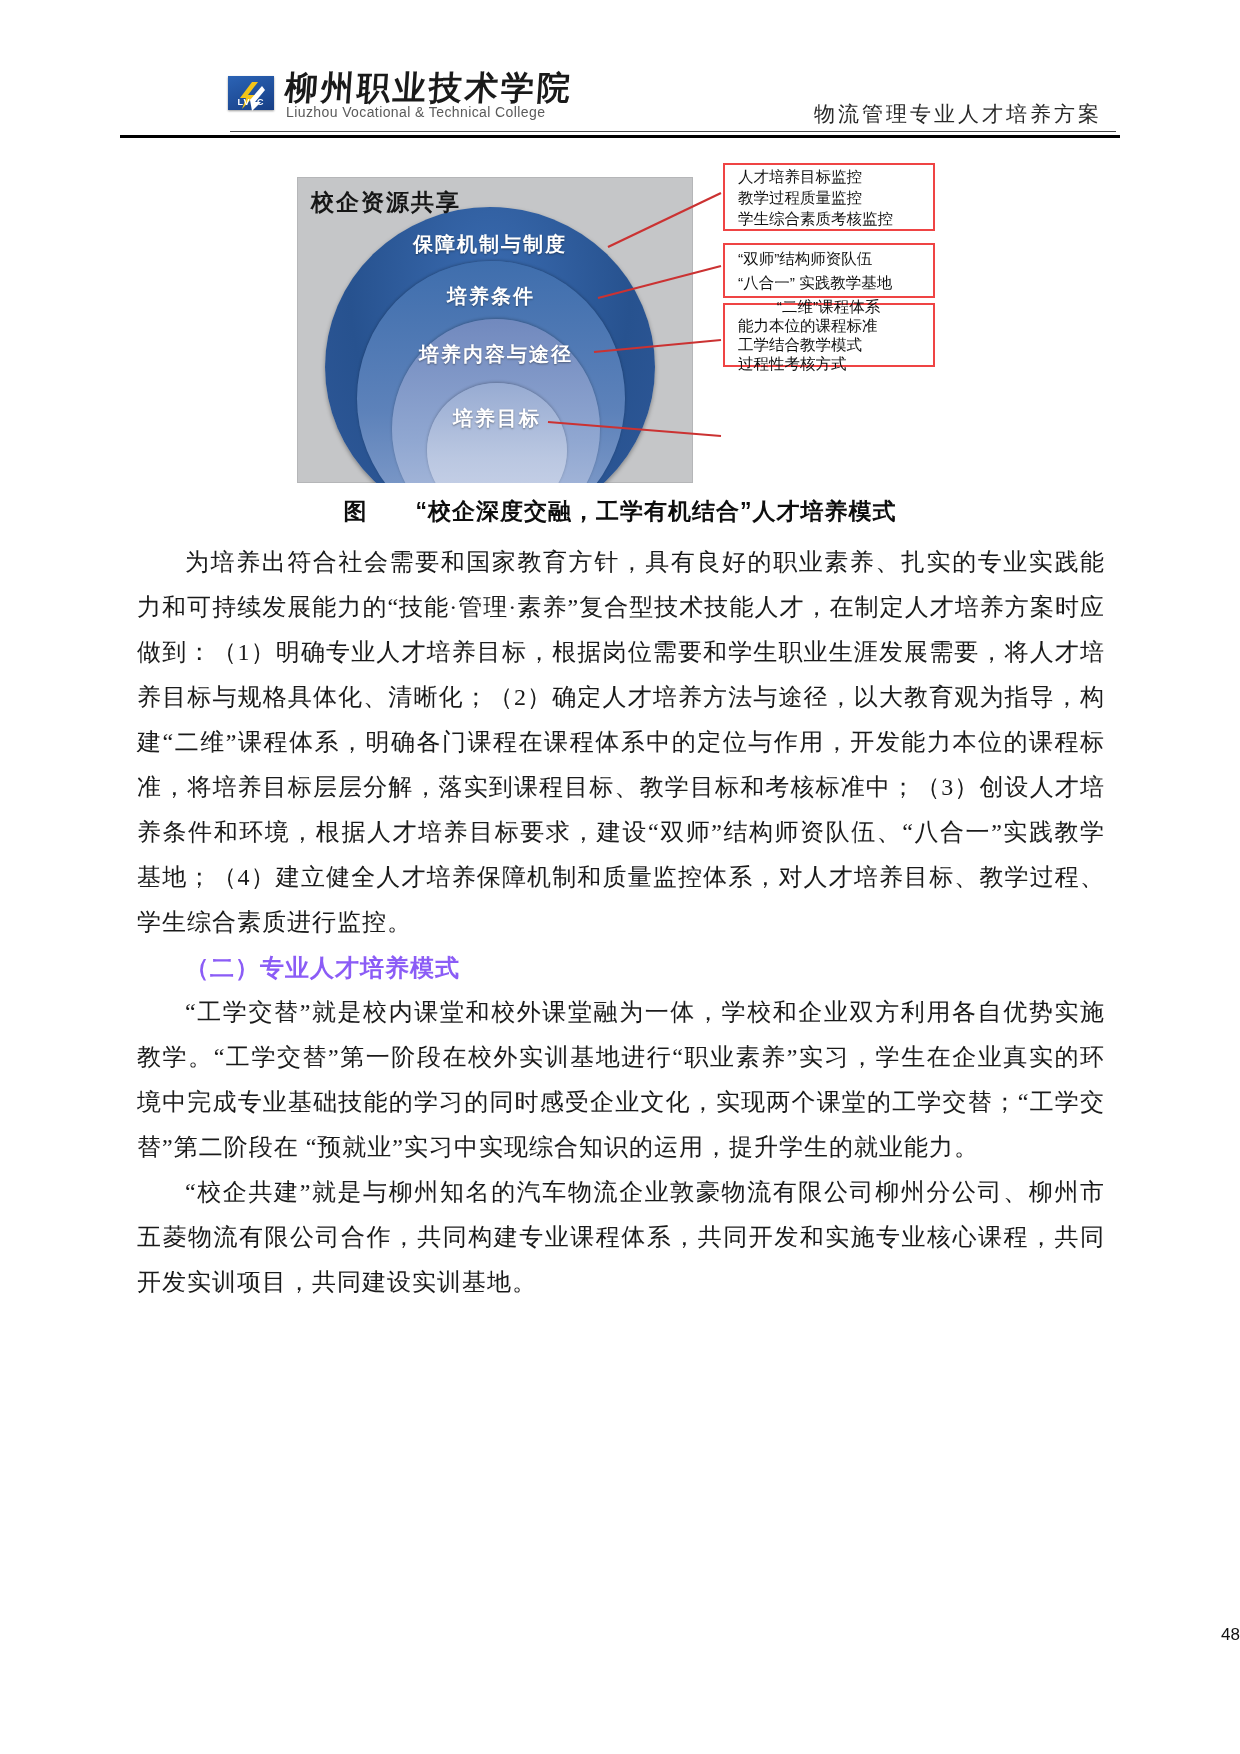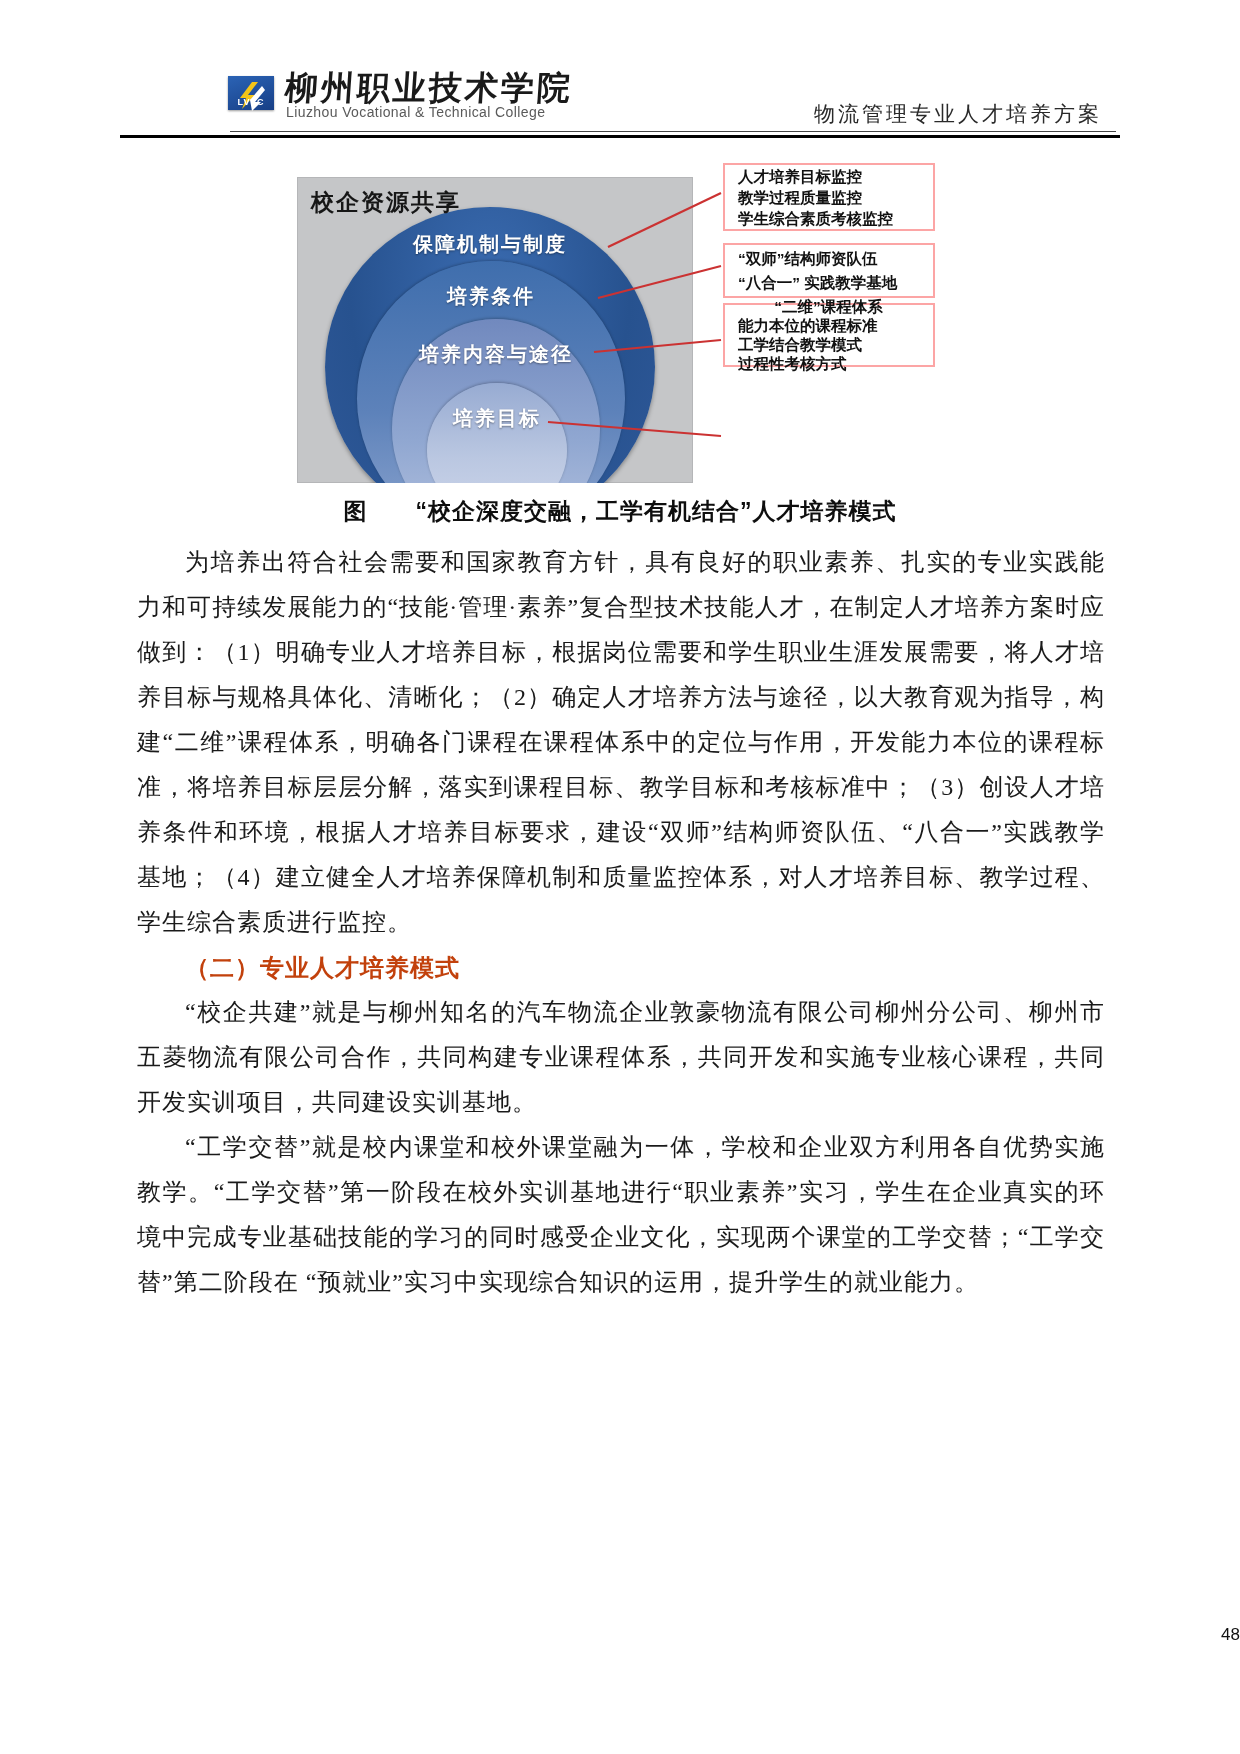--- a/index.html
+++ b/index.html
@@ -71,23 +71,23 @@
   }
   .rl1 { left:28px;  width:330px; top:54px; }
   .rl2 { left:60px;  width:268px; top:106px; }
   .rl3 { left:95px;  width:208px; top:164px; }
   .rl4 { left:130px; width:140px; top:228px; }
 
   .connector-svg { position:absolute; left:0; top:0; pointer-events:none; }
 
   .callout {
     position:absolute; left:723px; width:212px; background:#fff;
-    border:2px solid #fca5a5; display:flex; flex-direction:column; justify-content:center;
+    border:2px solid #ef4444; display:flex; flex-direction:column; justify-content:center;
     font-family:"Liberation Sans","DejaVu Sans",sans-serif;
-    font-weight:bold; font-size:15.5px; color:#111;
+    font-weight:normal; font-size:15.5px; color:#111;
     padding-left:13px; padding-right:4px;
   }
   .co1 { top:163px; height:68px; line-height:21px; }
   .co2 { top:243px; height:55px; line-height:24px; }
   .co3 { top:303px; height:64px; line-height:19px; }
   .co4 { top:392px; height:70px; line-height:22px; }
   .co-line.center { text-align:center; padding-right:10px; }
 
   .fig-caption {
     position:absolute; left:120px; top:496px; width:1000px; text-align:center;
@@ -97,21 +97,21 @@
 
   
   .body-text {
     position:absolute; left:137px; top:540px; width:968px;
     font-size:24px; line-height:45px; letter-spacing:1px;
     text-align:justify; color:#1a1a1a;
   }
   .body-text p { text-indent:2em; }
   .sub-heading {
     font-family:"Liberation Sans","DejaVu Sans",sans-serif;
-    font-weight:bold; font-size:24px; text-indent:2em; color:#c2410c;
+    font-weight:bold; font-size:24px; text-indent:2em; color:#8b5cf6;
   }
   .section-heading {
     margin-top:42px;
     font-family:"Liberation Sans","DejaVu Sans",sans-serif;
     font-weight:bold; font-size:29px; letter-spacing:1px;
     text-indent:1.6em; color:#0a0a0a;
   }
 
   .page-number {
     position:absolute; left:0; top:1625px; width:1240px; text-align:right;
@@ -172,19 +172,19 @@
     <div class="co-line">能力本位的课程标准</div>
     <div class="co-line">工学结合教学模式</div>
     <div class="co-line">过程性考核方式</div>
   </div>
 
   <div class="fig-caption">图　　“校企深度交融，工学有机结合”人才培养模式</div>
 
   <div class="body-text">
     <p>为培养出符合社会需要和国家教育方针，具有良好的职业素养、扎实的专业实践能力和可持续发展能力的“技能·管理·素养”复合型技术技能人才，在制定人才培养方案时应做到：（1）明确专业人才培养目标，根据岗位需要和学生职业生涯发展需要，将人才培养目标与规格具体化、清晰化；（2）确定人才培养方法与途径，以大教育观为指导，构建“二维”课程体系，明确各门课程在课程体系中的定位与作用，开发能力本位的课程标准，将培养目标层层分解，落实到课程目标、教学目标和考核标准中；（3）创设人才培养条件和环境，根据人才培养目标要求，建设“双师”结构师资队伍、“八合一”实践教学基地；（4）建立健全人才培养保障机制和质量监控体系，对人才培养目标、教学过程、学生综合素质进行监控。</p>
     <div class="sub-heading">（二）专业人才培养模式</div>
+    <p>“工学交替”就是校内课堂和校外课堂融为一体，学校和企业双方利用各自优势实施教学。“工学交替”第一阶段在校外实训基地进行“职业素养”实习，学生在企业真实的环境中完成专业基础技能的学习的同时感受企业文化，实现两个课堂的工学交替；“工学交替”第二阶段在 “预就业”实习中实现综合知识的运用，提升学生的就业能力。</p>
     <p>“校企共建”就是与柳州知名的汽车物流企业敦豪物流有限公司柳州分公司、柳州市五菱物流有限公司合作，共同构建专业课程体系，共同开发和实施专业核心课程，共同开发实训项目，共同建设实训基地。</p>
-    <p>“工学交替”就是校内课堂和校外课堂融为一体，学校和企业双方利用各自优势实施教学。“工学交替”第一阶段在校外实训基地进行“职业素养”实习，学生在企业真实的环境中完成专业基础技能的学习的同时感受企业文化，实现两个课堂的工学交替；“工学交替”第二阶段在 “预就业”实习中实现综合知识的运用，提升学生的就业能力。</p>
   </div>
 
   <div class="page-number">48</div>
 
 </div>
 
 </body></html>

